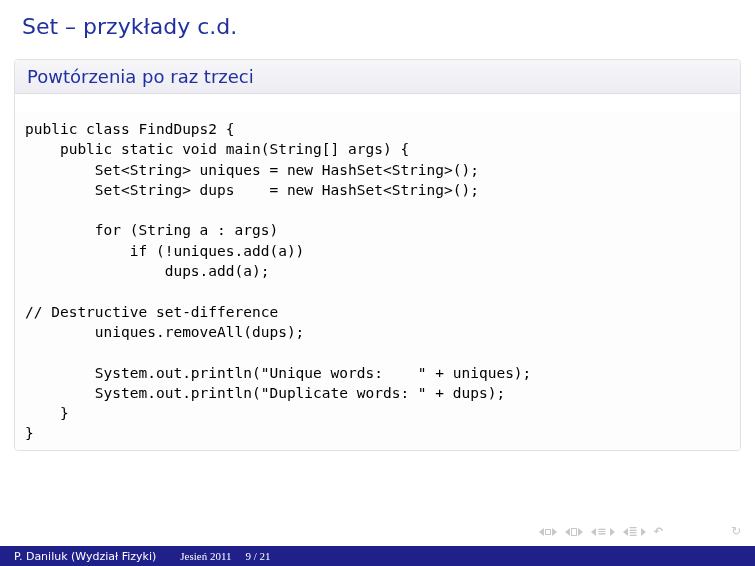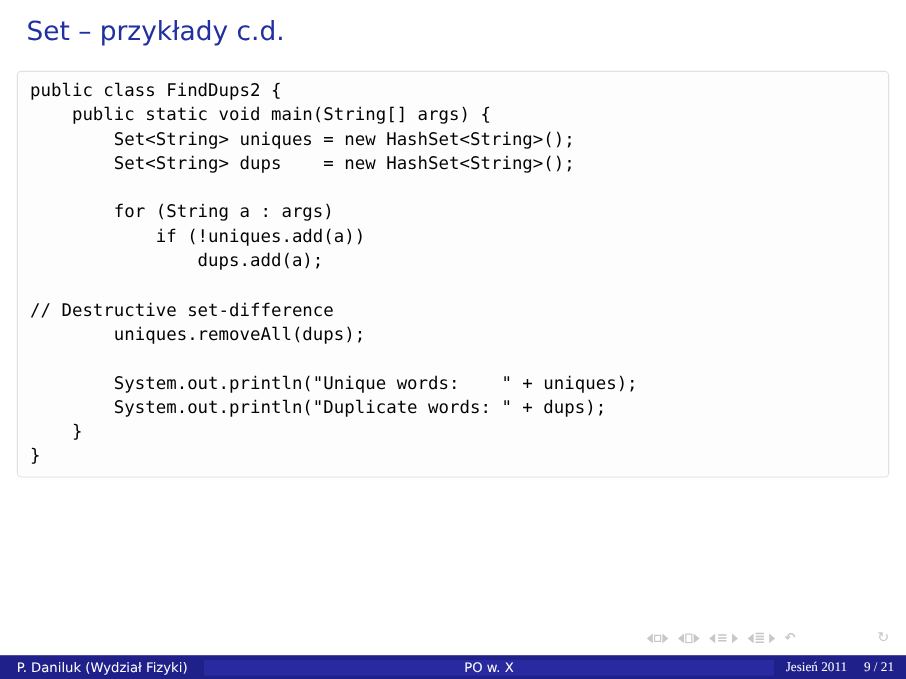--- a/index.html
+++ b/index.html
@@ -27,20 +27,21 @@
     background: linear-gradient(to bottom, #f7f7fa, #ececf2);
     color: #2030a0;
     font-size: 18px;
     font-weight: normal;
     padding: 6px 12px 6px 12px;
     border-bottom: 1px solid #e0e0e0;
   }
   .block-body {
     background: #fdfdfd;
     padding: 6px 10px 6px 10px;
+    margin-top: 19px;
   }
   pre.code {
     font-family: "DejaVu Sans Mono", "Courier New", monospace;
     font-size: 14.5px;
     line-height: 1.4;
     white-space: pre;
     color: #000;
   }
   .nav-icons {
     position: absolute;
@@ -96,20 +97,21 @@
     background: #20208a;
     display:flex; gap:14px;font-family:Liberation Serif, serif;
   }
 </style>
 </head>
 <body>
 
 <div class="slide-title">Set – przykłady c.d.</div>
 
 <div class="block">
+  <div class="block-title">Powtórzenia po raz trzeci</div>
   <div class="block-body">
     <pre class="code">public class FindDups2 {
     public static void main(String[] args) {
         Set&lt;String&gt; uniques = new HashSet&lt;String&gt;();
         Set&lt;String&gt; dups    = new HashSet&lt;String&gt;();
 
         for (String a : args)
             if (!uniques.add(a))
                 dups.add(a);
 
@@ -143,18 +145,17 @@
       <span class="tri-l"></span>
       <span class="ln">≣</span>
       <span class="tri-r"></span>
     </span>
   <span class="ln">↶</span>
 </div>
 <div class="refresh">↻</div>
 
 <div class="footer">
   <div class="left">P. Daniluk (Wydział Fizyki)</div>
-  <div class="mid">PO w. X</div>
   <div class="right">
     <span>Jesień 2011</span>
     <span>9 / 21</span>
   </div>
 </div>
 
 </body></html>

